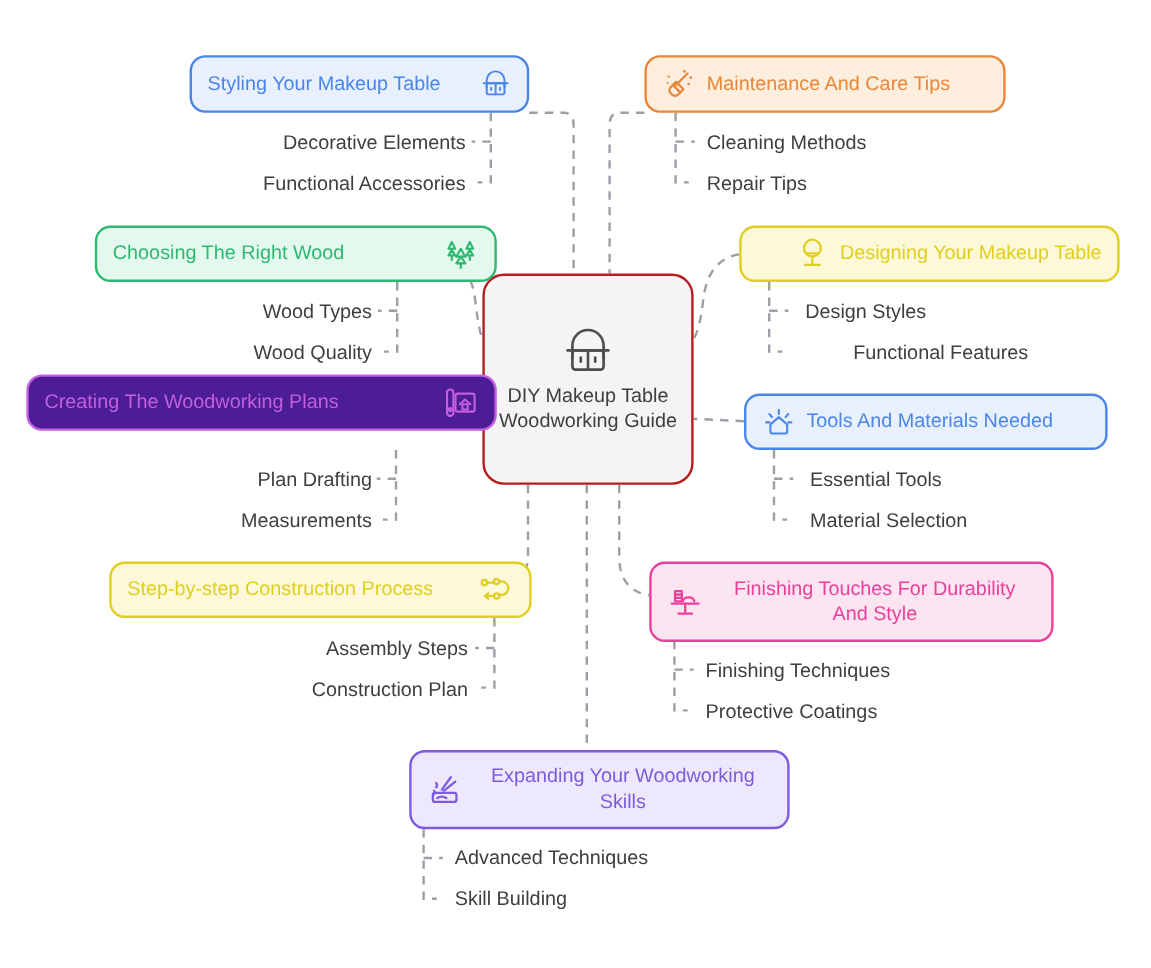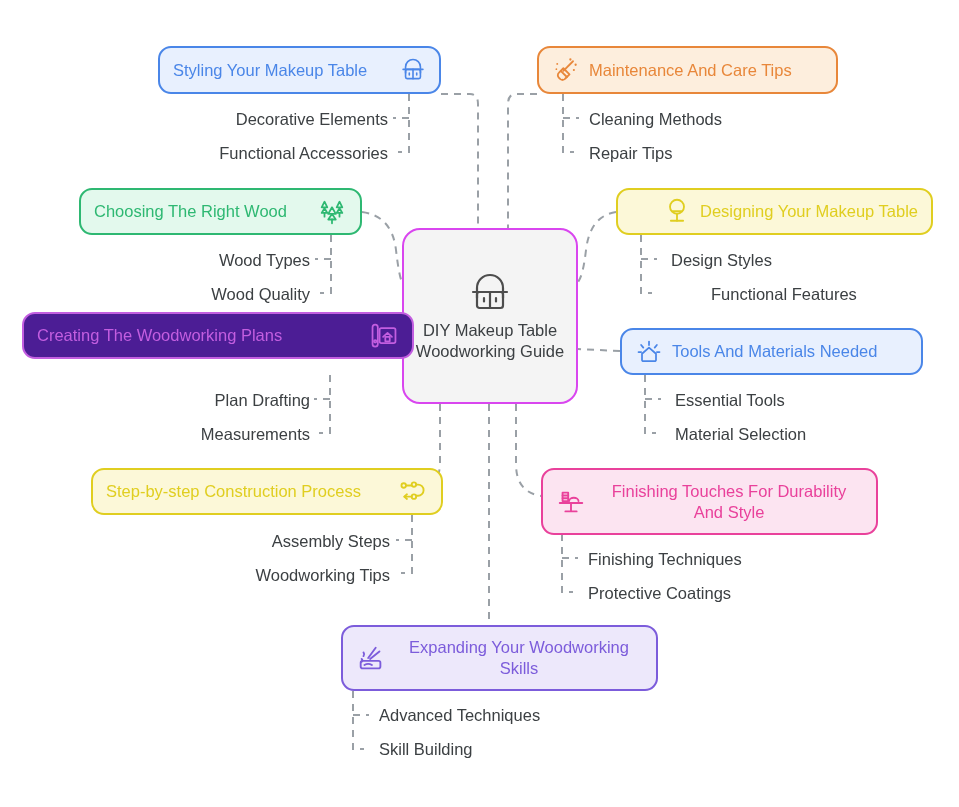--- a/index.html
+++ b/index.html
@@ -10,21 +10,21 @@
     overflow:hidden;
     position:relative;
   }
   #stage{position:absolute;left:0;top:0;width:959px;height:807px;}
   #wires{position:absolute;left:0;top:0;width:959px;height:807px;pointer-events:none;}
 
   
   .central{
     position:absolute;
     left:402px;top:228px;width:176px;height:176px;
-    border:2px solid #d946ef;
+    border:2px solid #b91c1c;
     border-radius:18px;
     background:#f4f4f4;
     box-sizing:border-box;
     display:flex;flex-direction:column;
     align-items:center;justify-content:center;
   }
   .central .c-icon{margin-bottom:4px;line-height:0;}
   .central .c-label{
     font-size:16.5px;color:#3c4043;text-align:center;line-height:1.30;
     padding:0 10px;
@@ -165,21 +165,21 @@
           <circle cx="5" cy="15" r="1"></circle>
           <circle cx="12" cy="27" r="1.1"></circle>
         </g>
       </svg>
     </span>
     <span class="n-label" style="color:#e8873a;">Maintenance And Care Tips</span>
   </div>
   <div class="sub" style="left:589px;top:111px;">Cleaning Methods</div>
   <div class="sub" style="left:589px;top:145px;">Repair Tips</div>
 
-  <div class="node icon-right" style="left:79px;top:188px;width:283px;height:47px;border-color:#2eb872;background:#e3f9ed;">
+  <div class="node icon-right" style="left:79px;top:188px;width:335px;height:47px;border-color:#2eb872;background:#e3f9ed;">
     <span class="n-label" style="color:#2eb872;">Choosing The Right Wood</span>
     <span class="n-icon">
       <svg width="30" height="30" viewBox="0 0 32 32">
         <g fill="none" stroke="#2eb872" stroke-width="1.9" stroke-linecap="round" stroke-linejoin="round">
           <path d="M8,12 L5,17 h6 Z"></path>
             <path d="M8,5 L5,11 h6 Z"></path>
             <line x1="8" y1="17" x2="8" y2="21"></line>
           <path d="M24,12 L21,17 h6 Z"></path>
             <path d="M24,5 L21,11 h6 Z"></path>
             <line x1="24" y1="17" x2="24" y2="21"></line>
@@ -254,21 +254,21 @@
           <path d="M19.4,6 h2 a6,6 0 0 1 0,12 h-2"></path>
           <circle cx="17" cy="19" r="2.4"></circle>
           <path d="M14.6,19 H7"></path>
           <path d="M9.5,16.5 L6.5,19 L9.5,21.5"></path>
           <path d="M8.4,7 h6.2"></path>
         </g>
       </svg>
     </span>
   </div>
   <div class="sub right-align" style="left:100px;top:533px;width:290px;">Assembly Steps</div>
-  <div class="sub right-align" style="left:100px;top:567px;width:290px;">Woodworking Tips</div>
+  <div class="sub right-align" style="left:100px;top:567px;width:290px;">Construction Plan</div>
 
   <div class="node two-line" style="left:541px;top:468px;width:337px;height:67px;border-color:#e9419b;background:#fce4f1;">
     <span class="n-icon">
       <svg width="30" height="30" viewBox="0 0 32 32">
         <g fill="none" stroke="#e9419b" stroke-width="2" stroke-linecap="round" stroke-linejoin="round">
           <path d="M7,6 h6 v9 h-6 Z"></path>
           <line x1="7" y1="9" x2="13" y2="9"></line>
           <line x1="7" y1="12" x2="13" y2="12"></line>
           <path d="M14,15 a5,3.5 0 0 1 10,0"></path>
           <line x1="4" y1="17" x2="28" y2="17"></line>

